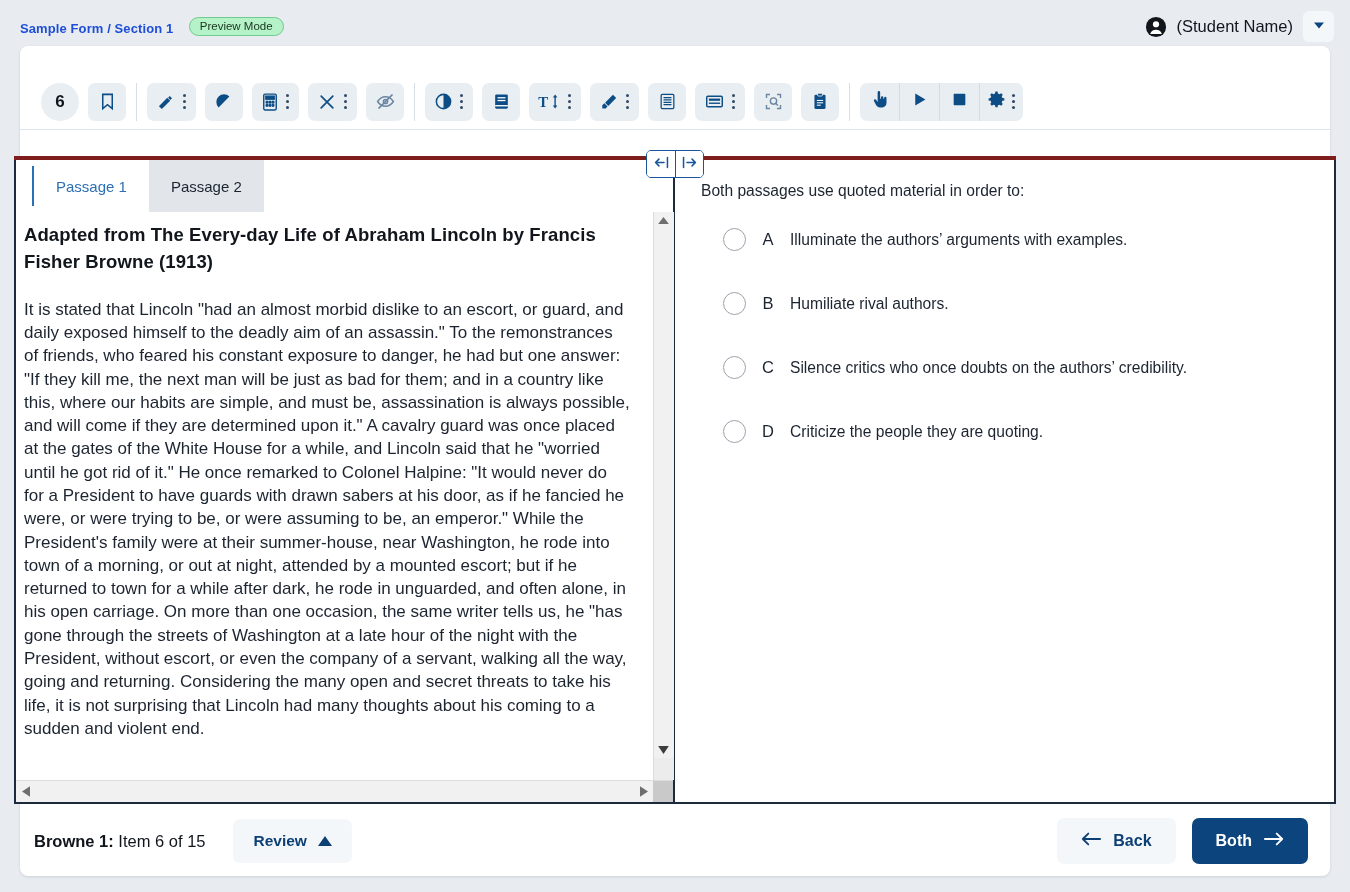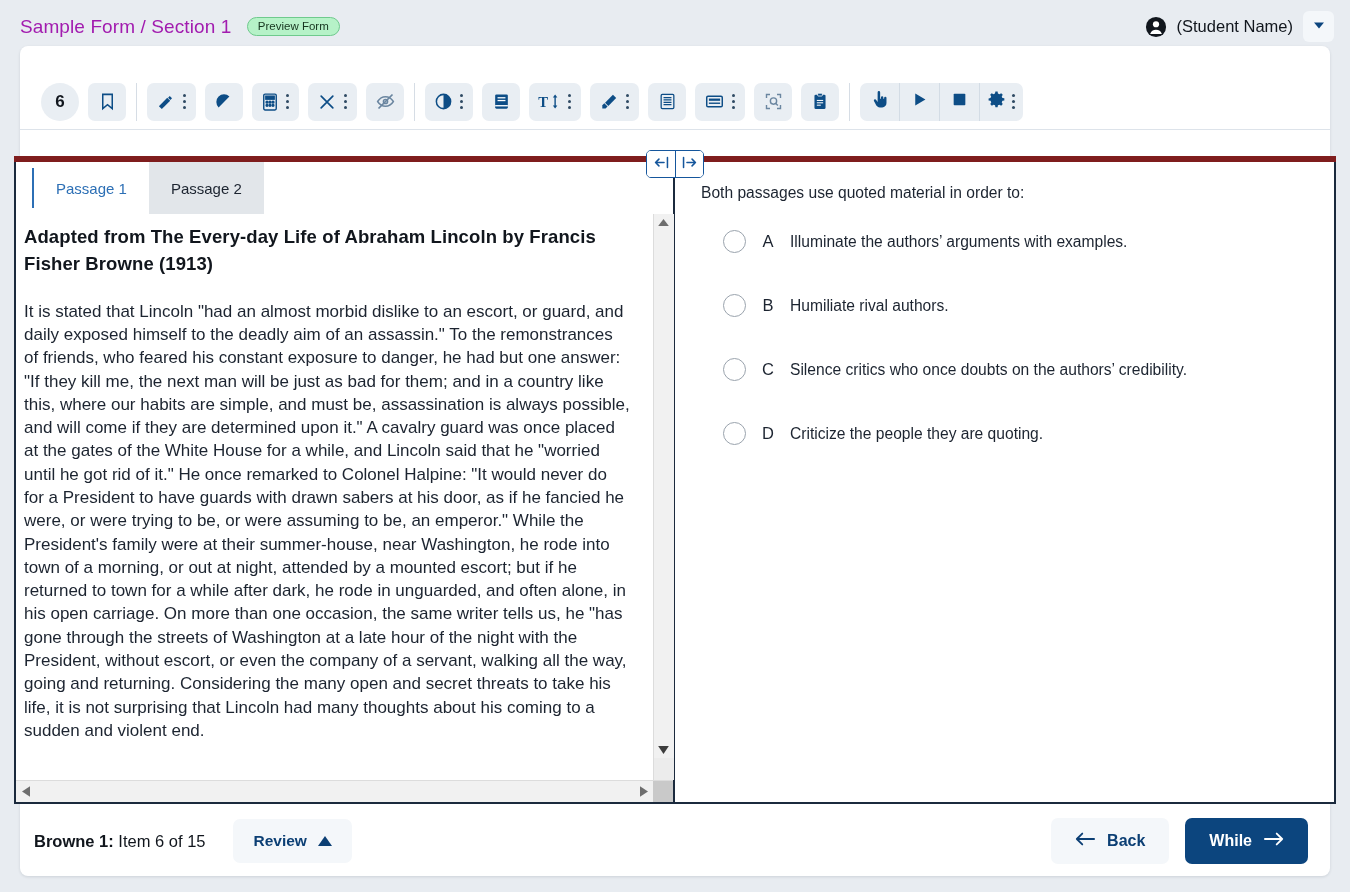--- a/index.html
+++ b/index.html
@@ -18,23 +18,23 @@
 
   
   .header {
     height: 53px;
     display: flex;
     align-items: center;
     padding: 0 16px 0 20px;
     background: #e8ecf1;
   }
   .header-title {
-    font-size: 19px;
-    color: #a21caf;
-    font-weight: 400;
+    font-size: 13px;
+    color: #1d4ed8;
+    font-weight: 700;
     letter-spacing: .1px;
     white-space: nowrap;
   }
   .preview-badge {
     margin-left: 11px;
     display: inline-block;
     background: #b6f2c8;
     border: 1px solid #6fca8d;
     color: #16351f;
     border-radius: 11px;
@@ -141,21 +141,21 @@
     background: #fff;
     color: #15569c;
   }
   .split-btn + .split-btn { border-left: 1px solid #15569c; }
 
   
   .panes {
     position: absolute;
     left: -6px; top: 110px;
     width: 1322px; height: 648px;
-    border-top: 6px solid #7f1d1d;
+    border-top: 4px solid #7f1d1d;
     border-bottom: 2px solid #1b2a3d;
     display: flex;
   }
   .pane-left {
     width: 661px;
     border-right: 2px solid #1b2a3d;
     border-left: 2px solid #1b2a3d;
     position: relative;
     background: #fff;
     display: flex;
@@ -329,21 +329,21 @@
   }
 </style>
 </head>
 <body>
 
 <div class="app">
 
   <div class="header">
     <div>
       <span class="header-title">Sample Form / Section 1</span>
-      <span class="preview-badge">Preview Form</span>
+      <span class="preview-badge">Preview Mode</span>
     </div>
     <div class="header-right">
       <span>
         <svg class="user-icon" viewBox="0 0 24 24" fill="#11161d">
             <circle cx="12" cy="12" r="11"></circle>
             <circle cx="12" cy="9" r="3.4" fill="#fff"></circle>
             <path d="M5.6 19.6a6.8 6.8 0 0 1 12.8 0z" fill="#fff"></path>
           </svg>
       </span>
       <span class="user-name">(Student Name)</span>
@@ -692,21 +692,21 @@
       <span class="nav-btns">
         <span class="back-btn">
           <span>
             <svg width="20" height="16" viewBox="0 0 22 16" fill="none" stroke="#0c3f74" stroke-width="2" stroke-linecap="round" stroke-linejoin="round">
                 <path d="M21 8H2M8 2L2 8l6 6"></path>
               </svg>
           </span>
           <span>Back</span>
         </span>
         <span class="next-btn">
-          <span>While</span>
+          <span>Both</span>
           <span>
             <svg width="20" height="16" viewBox="0 0 22 16" fill="none" stroke="#ffffff" stroke-width="2" stroke-linecap="round" stroke-linejoin="round">
                 <path d="M1 8h19M14 2l6 6-6 6"></path>
               </svg>
           </span>
         </span>
       </span>
     </div>
 
   </div>

